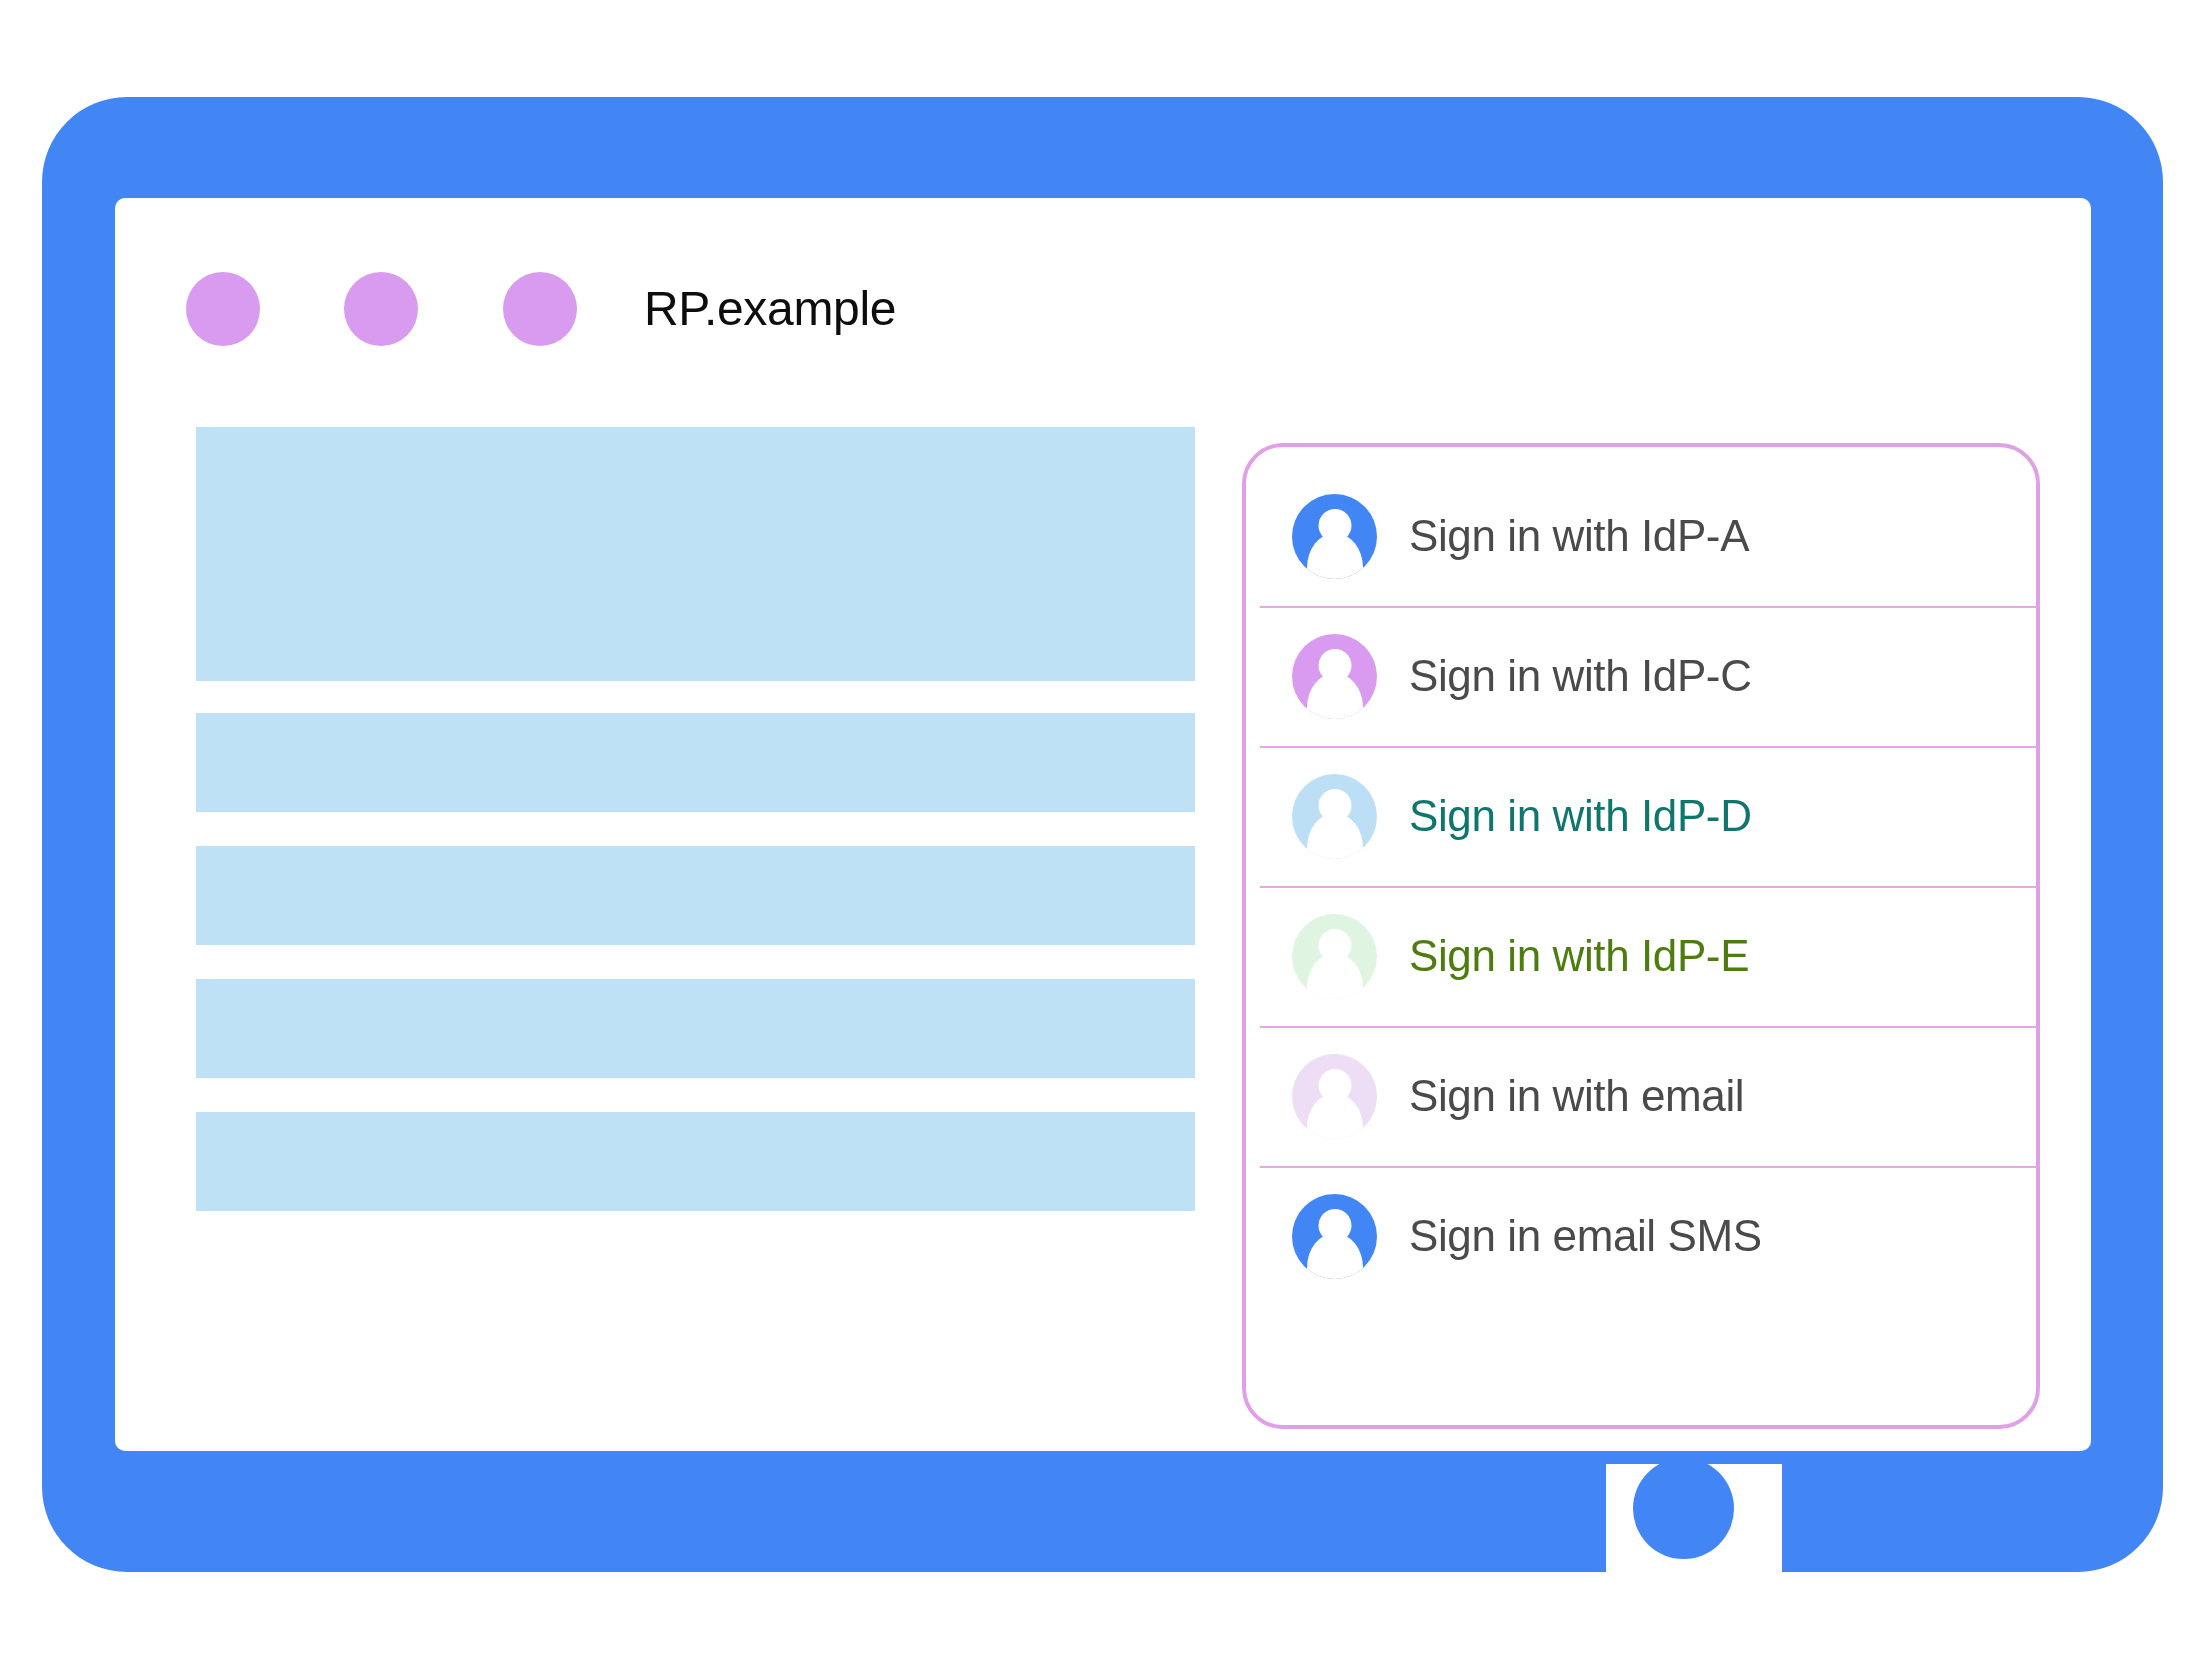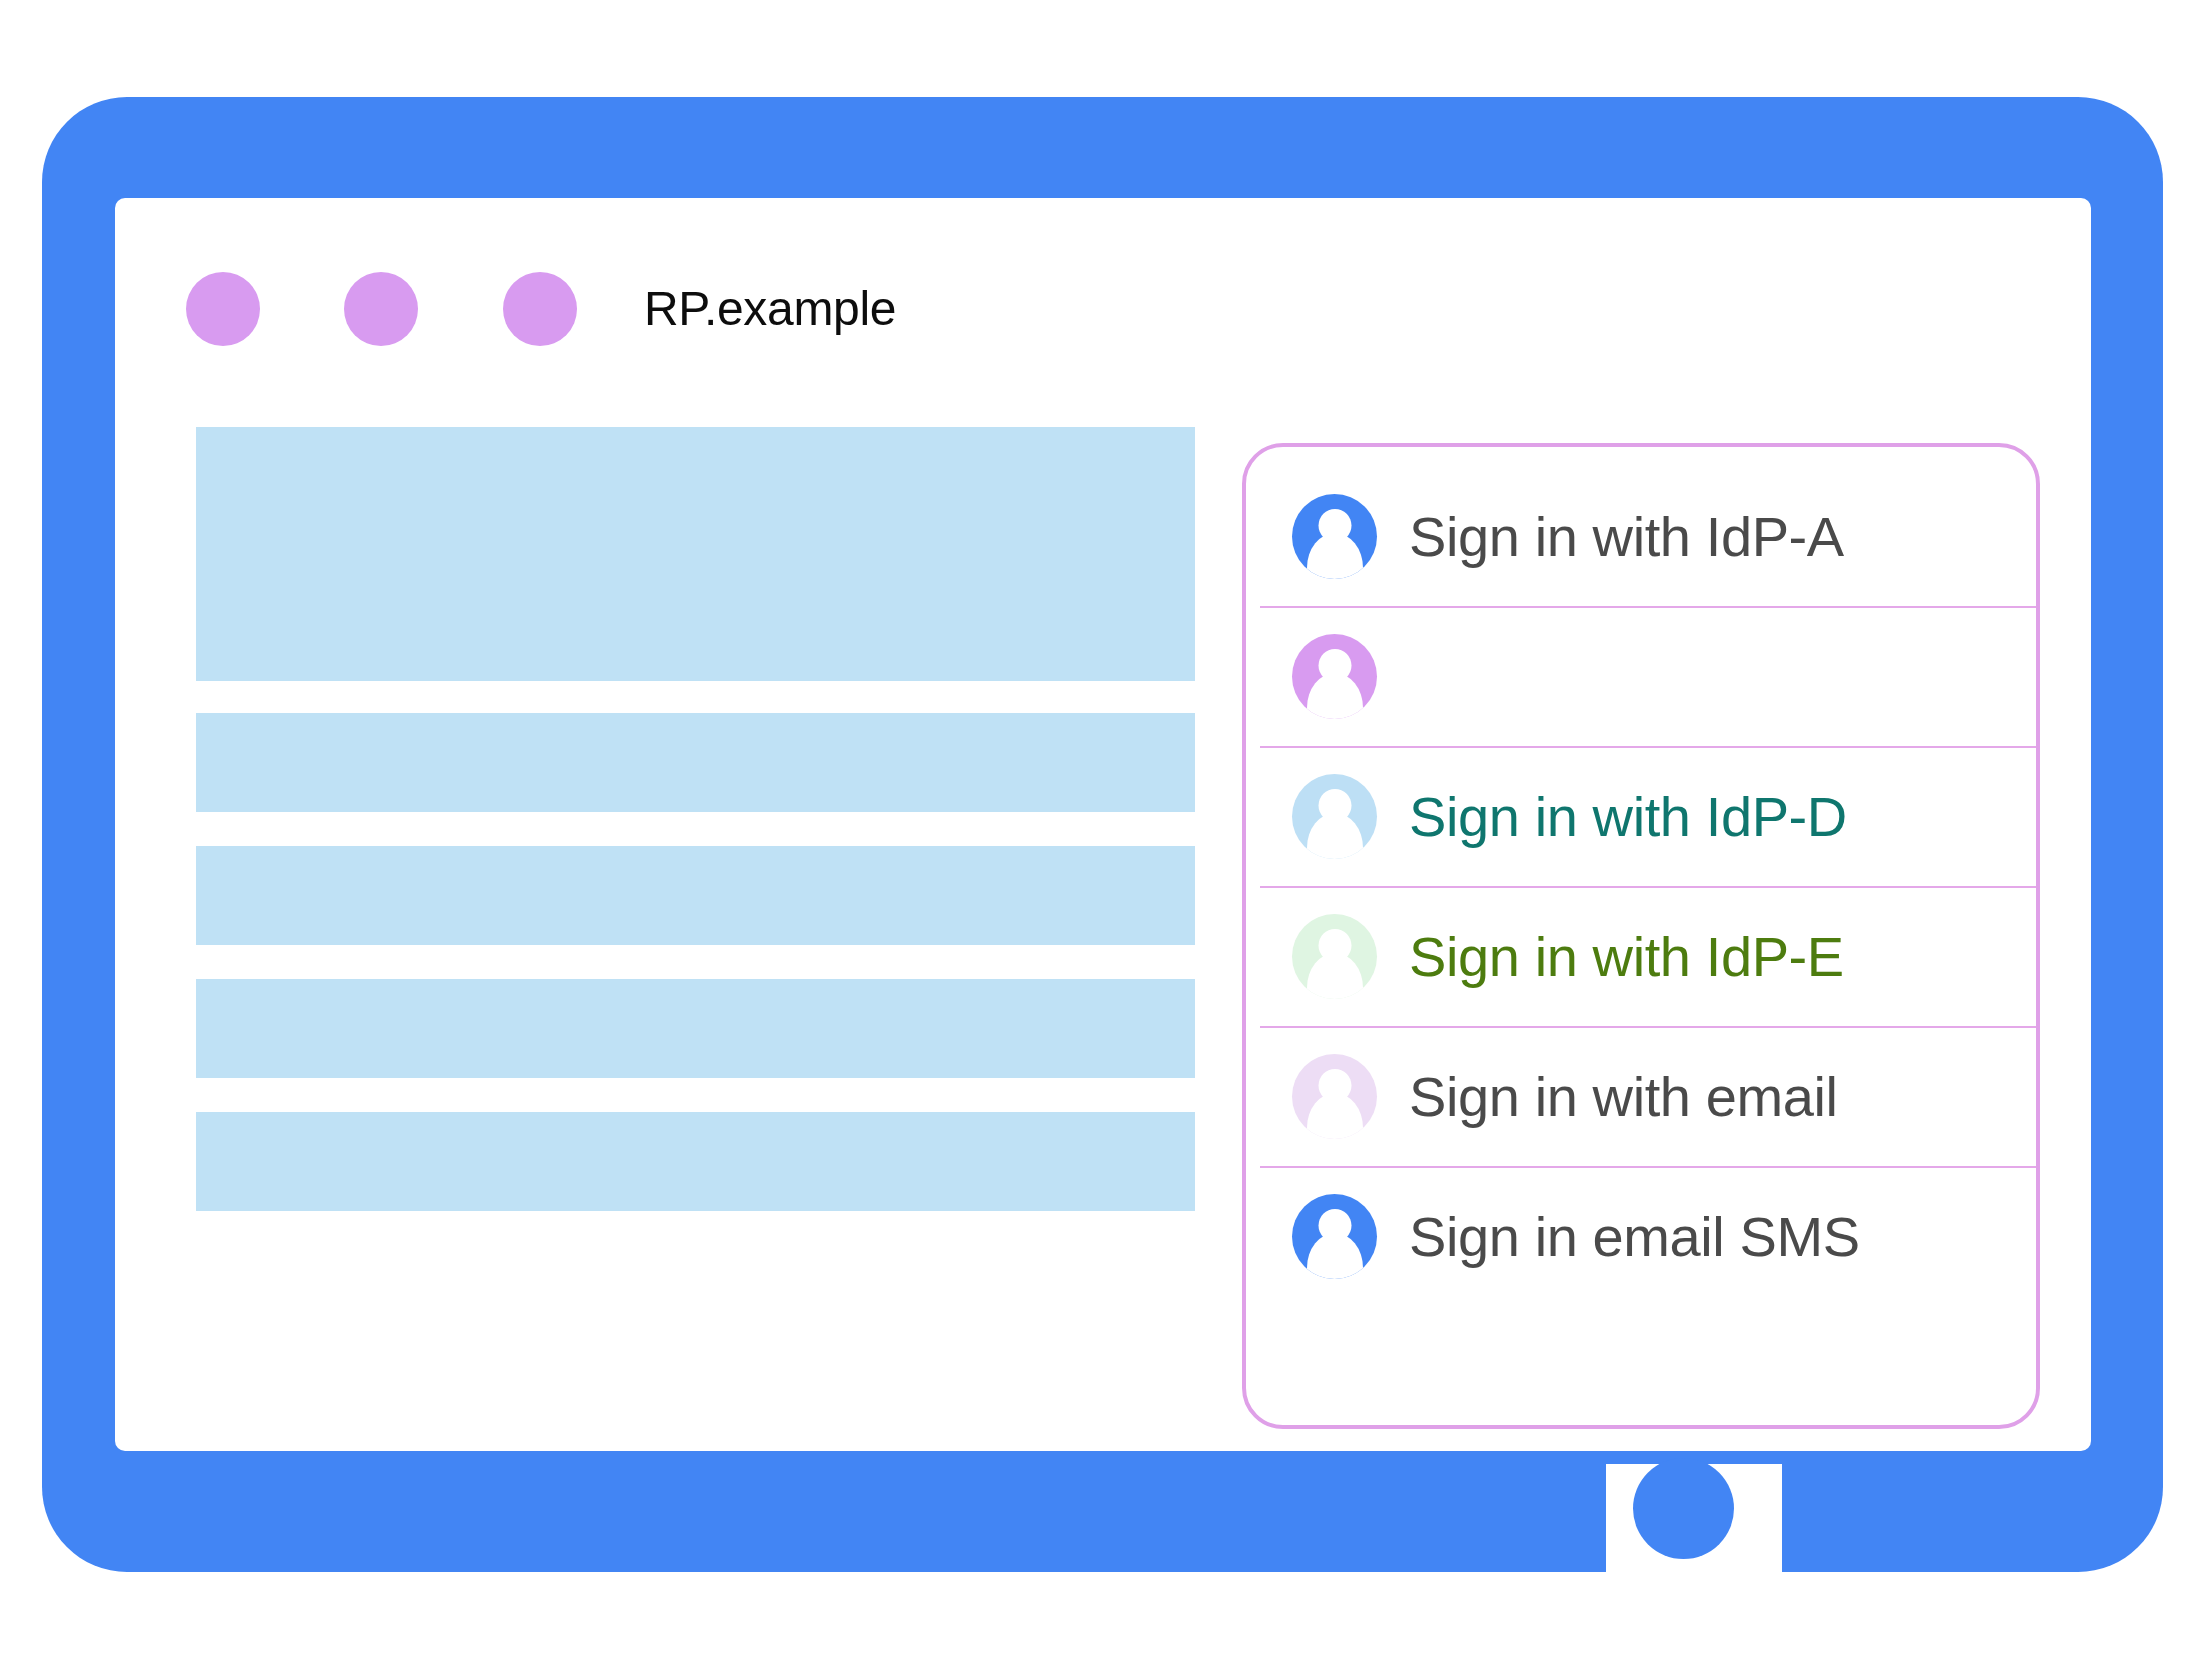--- a/index.html
+++ b/index.html
@@ -176,21 +176,21 @@
     left: 50%;
     bottom: -10.6px;
     transform: translateX(-50%);
     width: 56px;
     height: 56px;
     border-radius: 50% 50% 0 0 / 62% 62% 0 0;
     background: #ffffff;
   }
   .account-label {
     margin-left: 32px;
-    font-size: 56px;
+    font-size: 44px;
     color: #4A4A4A;
     letter-spacing: -0.4px;
     white-space: nowrap;
   }
 </style>
 </head>
 <body>
 
 <div class="stage">
 
@@ -225,20 +225,21 @@
           </span>
           <span class="account-label" style="color: rgb(74, 74, 74);">Sign in with IdP-A</span>
         </div>
 
 
         <div class="account-row">
           <span class="avatar" style="background: rgb(216, 155, 240);">
             <span class="head"></span>
               <span class="body"></span>
           </span>
+          <span class="account-label" style="color: rgb(74, 74, 74);">Sign in with IdP-C</span>
         </div>
 
         <div class="account-row">
           <span class="avatar" style="background: rgb(189, 223, 245);">
             <span class="head"></span>
               <span class="body"></span>
           </span>
           <span class="account-label" style="color: #0f766e;">Sign in with IdP-D</span>
         </div>
 

